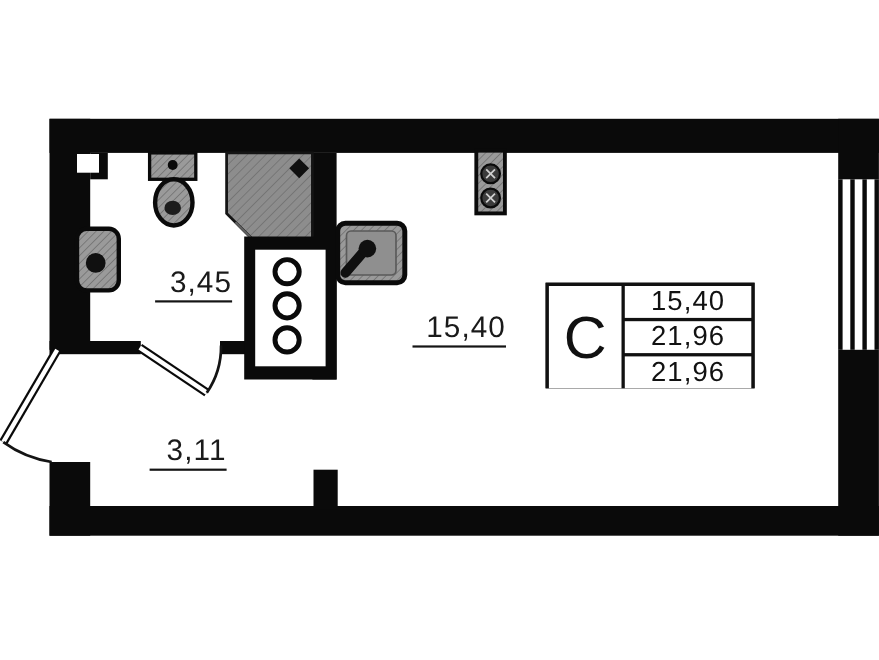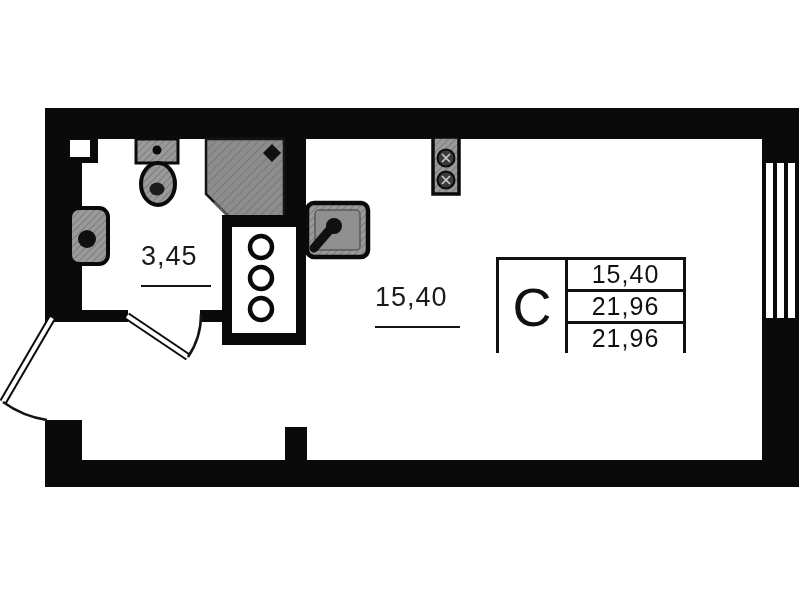--- a/index.html
+++ b/index.html
@@ -2,23 +2,23 @@
 <html style="--wall: #0a0a0a; --bg: #ffffff; --text: #1a1a1a;"><head>
 <meta charset="utf-8">
 <style>
   html,body{margin:0;padding:0;background:#fff;}
   .canvas{
     position:relative;width:799px;height:600px;background:var(--bg,#fff);
     font-family:"Liberation Sans", sans-serif;overflow:hidden;
   }
   .plan-svg{position:absolute;left:0;top:0;}
   .dim-label{
-    position:absolute;text-align:left;color:var(--text,#1a1a1a);
+    position:absolute;text-align:right;color:var(--text,#1a1a1a);
     font-size:27px;line-height:1;letter-spacing:1px;
-    border-bottom:2px solid #141414;padding-bottom:15px;
+    border-bottom:2px solid #141414;padding-bottom:3px;
   }
   .legend{
     position:absolute;left:496px;top:257px;width:190px;height:96px;
     box-sizing:border-box;border:3px solid #111;background:#111;
     display:grid;grid-template-columns:66px 1fr;grid-auto-rows:1fr;gap:3px;
   }
   .legend .cell{background:#fff;display:flex;align-items:center;justify-content:center;color:#111;}
   .legend .type-cell{grid-row:1/4;font-size:54px;line-height:1;}
   .legend .val-cell{font-size:25px;letter-spacing:1px;}
 </style>
@@ -112,20 +112,21 @@
       <path d="M127 316 L188 357" stroke="#0a0a0a" stroke-width="8"></path>
       <path d="M127 316 L188 357" stroke="#ffffff" stroke-width="4"></path>
       <path d="M188 357 A 75 75 0 0 0 201 314" stroke="#141414" stroke-width="2.5"></path>
     </g>
   </svg>
 
   <div class="dim-label" style="left:141px;top:243px;width:70px;">3,45</div>
 
   <div class="dim-label" style="left:375px;top:284px;width:85px;">15,40</div>
 
+  <div class="dim-label" style="left:136px;top:396px;width:70px;">3,11</div>
 
   <div class="legend">
     <div class="cell type-cell">С</div>
     <div class="cell val-cell">15,40</div>
     <div class="cell val-cell">21,96</div>
     <div class="cell val-cell">21,96</div>
   </div>
 
 </div>
 

